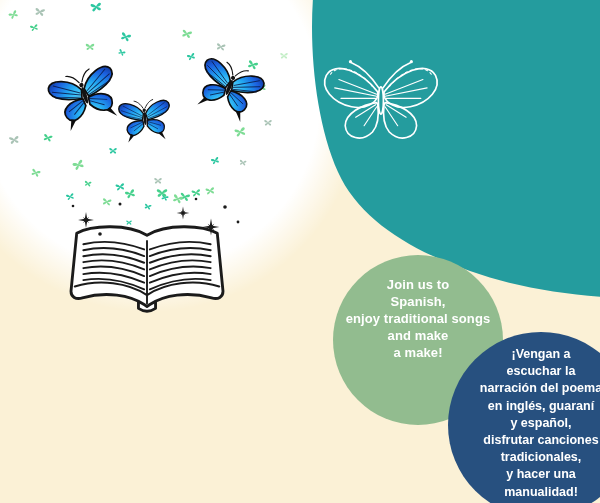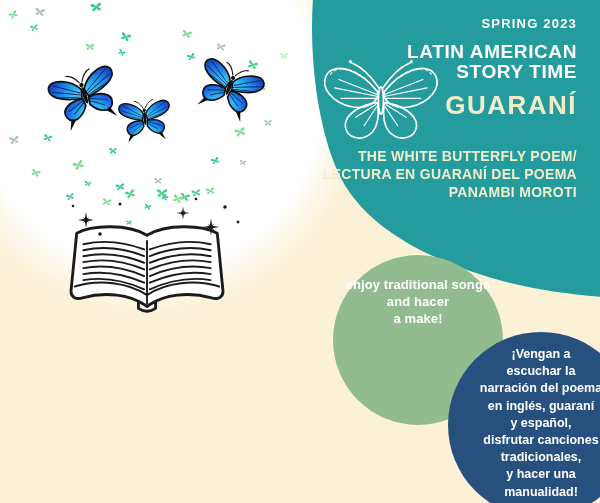--- a/index.html
+++ b/index.html
@@ -57,22 +57,24 @@
 
   <div class="white-blob"></div>
 
   <svg class="teal-svg" width="600" height="503" viewBox="0 0 600 503">
     <path d="M313,-2 C309,55 317,125 338,172 C359,219 410,250 470,271
              C512,286 556,293 602,297 L602,-2 Z" fill="#249c9e"></path>
   </svg>
 
   <div class="green-circle">
     <div class="invite-text">
+      <div>Join us to</div>
+      <div>Spanish,</div>
       <div>enjoy traditional songs</div>
-      <div>and hacer</div>
+      <div>and make</div>
       <div>a make!</div>
     </div>
   </div>
 
   <div class="navy-circle">
     <div class="invite-text">
       <div>¡Vengan a</div>
       <div>escuchar la</div>
       <div>narración del poema</div>
       <div>en inglés, guaraní</div>
@@ -209,25 +211,16 @@
       <path d="M61,42 C76,22 102,12 110,26 C116,38 104,52 86,56 C72,59 63,52 61,46 Z"></path>
       <path d="M54,52 C40,54 24,62 24,74 C25,86 40,90 50,80 C56,73 56,62 55,54 Z"></path>
       <path d="M62,52 C76,54 92,62 92,74 C91,86 76,90 66,80 C60,73 60,62 61,54 Z"></path>
       <path d="M54,44 L18,30 M54,46 L14,38 M53,48 L20,48 M53,54 L34,66 M54,56 L42,74" stroke-width="1.1"></path>
       <path d="M62,44 L98,30 M62,46 L102,38 M63,48 L96,48 M63,54 L82,66 M62,56 L74,74" stroke-width="1.1"></path>
       <path d="M10,25 C17,15 36,19 51,38 M106,25 C99,15 80,19 65,38" stroke-width="1" stroke-dasharray="2,3"></path>
       <ellipse cx="58" cy="50" rx="2.4" ry="13"></ellipse>
     </g>
   </svg>
 
-  <div class="panel-text">
-    <div class="season">SPRING 2023</div>
-    <div class="title1">LATIN AMERICAN</div>
-    <div class="title2">STORY TIME</div>
-    <div class="language">GUARANÍ</div>
-    <div class="sub1">THE WHITE BUTTERFLY POEM/</div>
-    <div class="sub2">LECTURA EN GUARANÍ DEL POEMA</div>
-    <div class="sub3">PANAMBI MOROTI</div>
-  </div>
 
 
 
 </div>
 
 </body></html>

